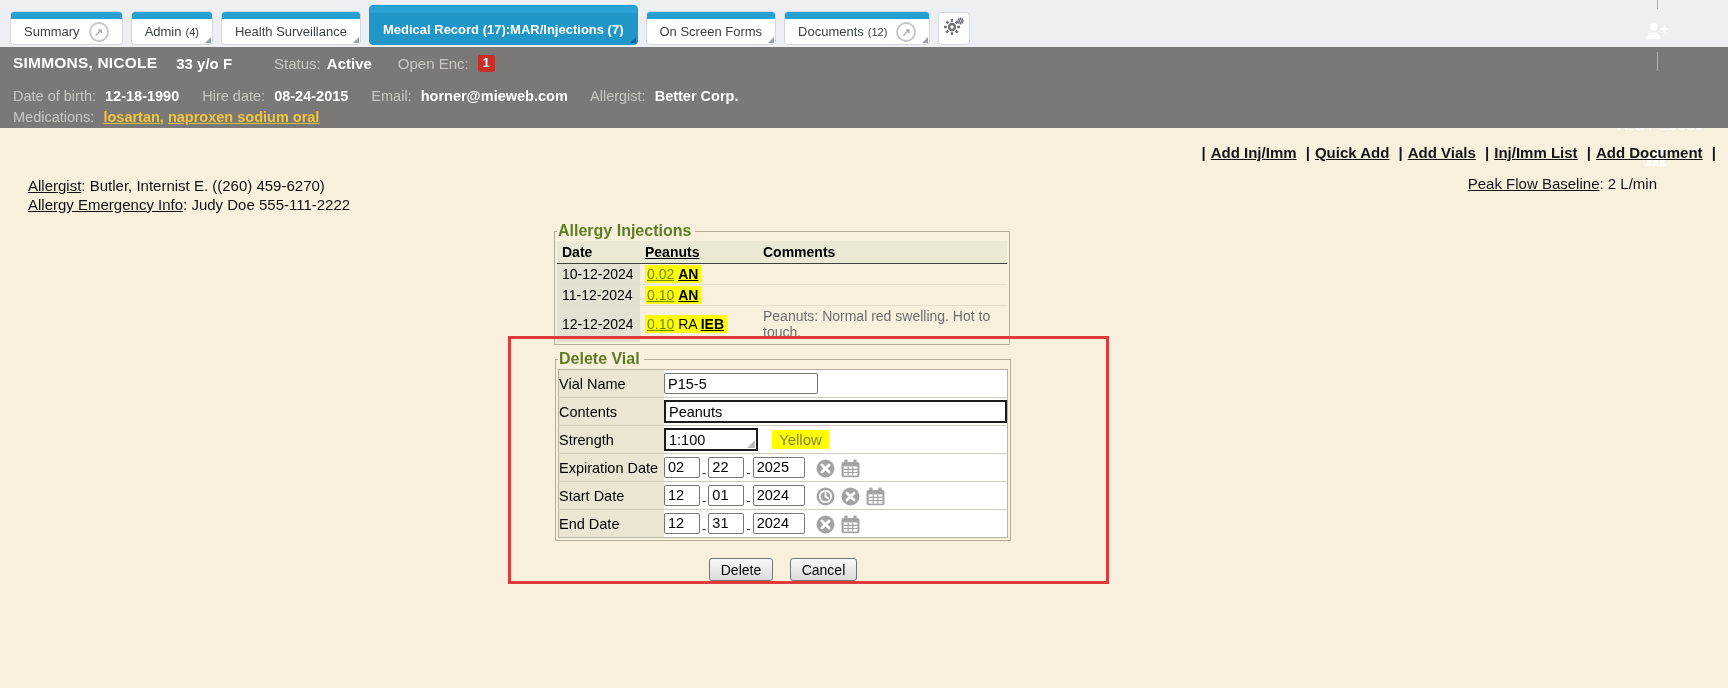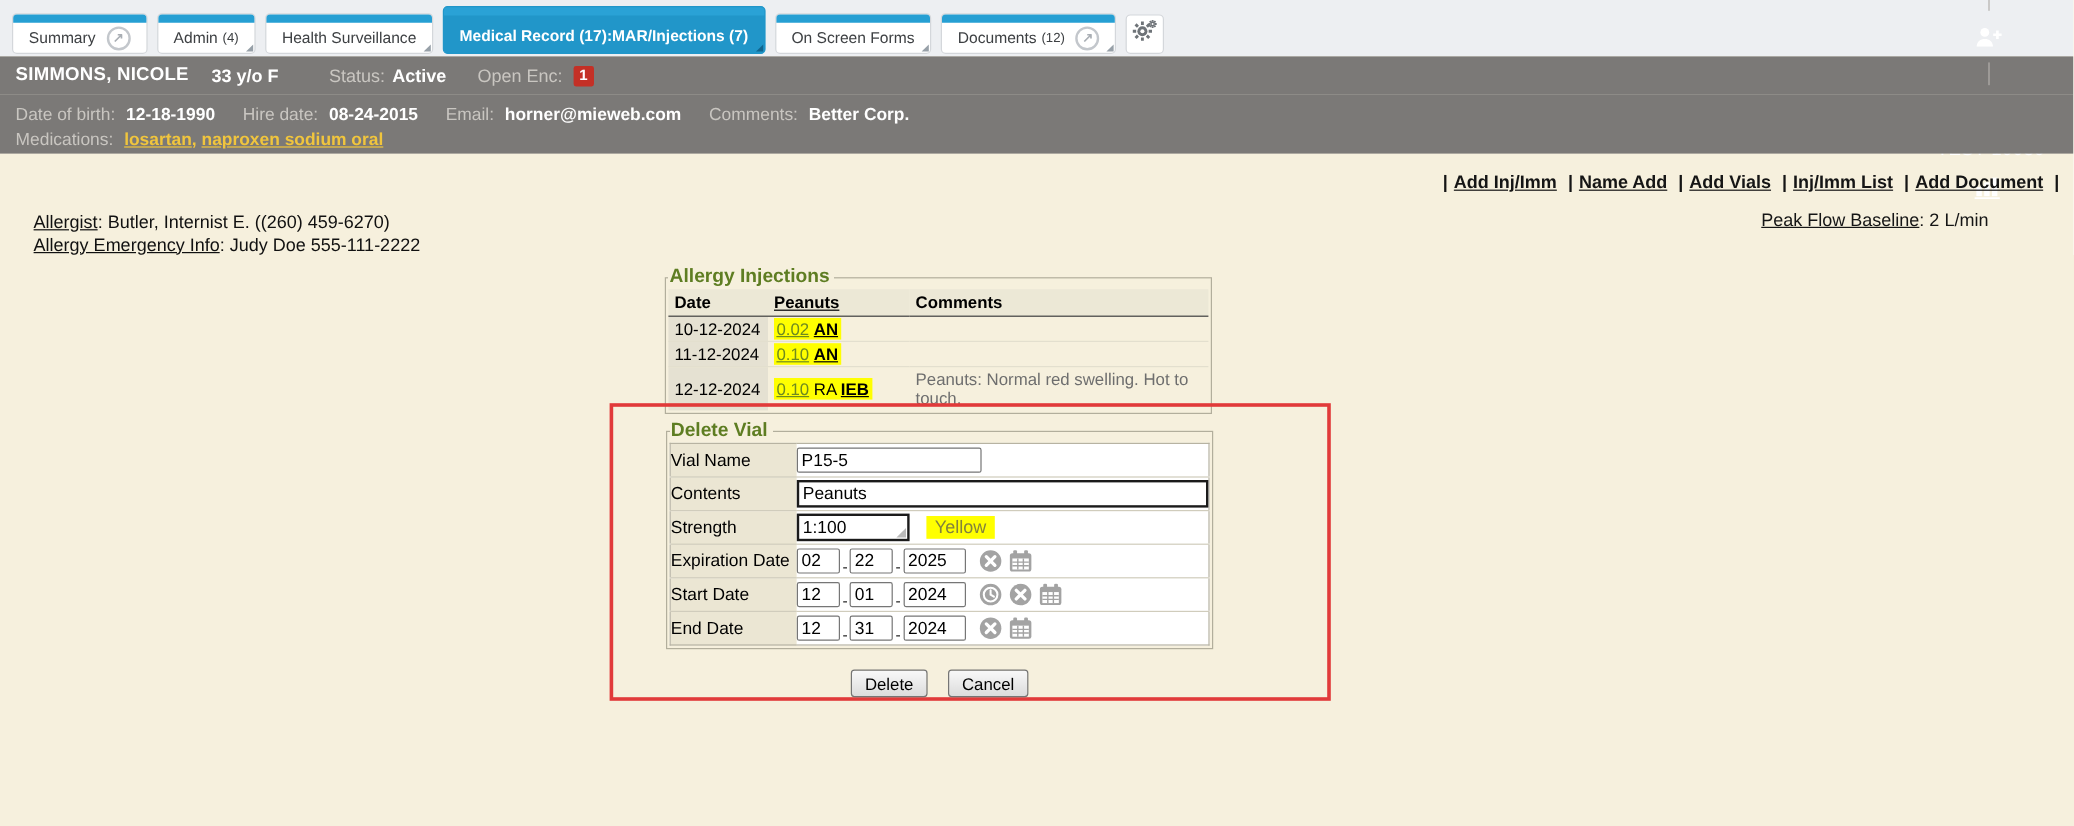--- a/index.html
+++ b/index.html
@@ -192,36 +192,36 @@
   </div>
 
   <div class="pbar2">
     <div>
       <span class="d-label">Date of birth:</span>
       <span class="d-val">12-18-1990</span>
       <span class="d-label">Hire date:</span>
       <span class="d-val">08-24-2015</span>
       <span class="d-label">Email:</span>
       <span class="d-val">horner@mieweb.com</span>
-      <span class="d-label">Comments:</span>
+      <span class="d-label">Allergist:</span>
       <span class="d-val">Better Corp.</span>
     </div>
     <div>
       <span class="d-label">Medications:</span>
       <span class="d-val" style="font-weight:bold;">
         <a class="med-link">losartan</a><span class="med-sep">, </span><a class="med-link">naproxen sodium oral</a>
       </span>
     </div>
   </div>
 
   <div class="content">
 
     <div class="action-links">
       <span class="pipe">|</span><a>Add Inj/Imm</a>
-      <span class="pipe">|</span><a>Name Add</a>
+      <span class="pipe">|</span><a>Quick Add</a>
       <span class="pipe">|</span><a>Add Vials</a>
       <span class="pipe">|</span><a>Inj/Imm List</a>
       <span class="pipe">|</span><a>Add Document</a>
       <span class="pipe">|</span>
     </div>
 
     <div class="peak-flow">
       <a>Peak Flow Baseline</a><span>: 2 L/min</span>
     </div>
 

